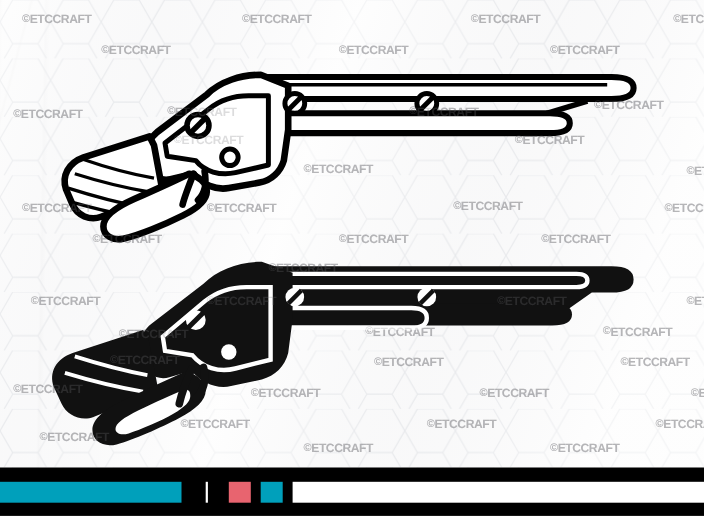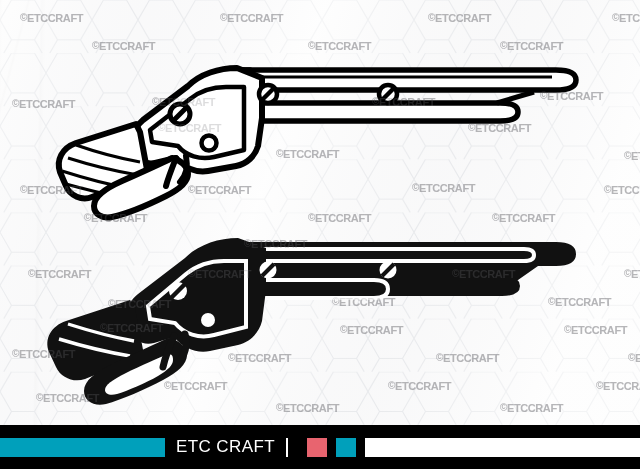--- a/index.html
+++ b/index.html
@@ -359,21 +359,20 @@
       <div class="wm" style="left: 264px; top: 402px; color: rgba(120, 120, 125, 0.26);"><span class="c">©</span><span>ETCCRAFT</span></div>
       <div class="wm" style="left: 376px; top: 380px; color: rgba(120, 120, 125, 0.26);"><span class="c">©</span><span>ETCCRAFT</span></div>
       <div class="wm" style="left: 488px; top: 402px; color: rgba(120, 120, 125, 0.26);"><span class="c">©</span><span>ETCCRAFT</span></div>
       <div class="wm" style="left: 584px; top: 380px; color: rgba(120, 120, 125, 0.26);"><span class="c">©</span><span>ETCCRAFT</span></div>
       <div class="wm" style="left: 520px; top: 426px; color: rgba(120, 120, 125, 0.26);"><span class="c">©</span><span>ETCCRAFT</span></div>
     </div>
 
   <div class="footer">
     <div class="footer-teal-bar"></div>
     <div class="footer-text">
-      <span class="footer-brand">ETC CRAFT</span>
       <span class="footer-divider"></span>
     </div>
     <div class="swatches">
       <div class="sw sw-pink"></div>
       <div class="sw sw-teal"></div>
       <div class="sw sw-white"></div>
     </div>
   </div>
 
 </div>

